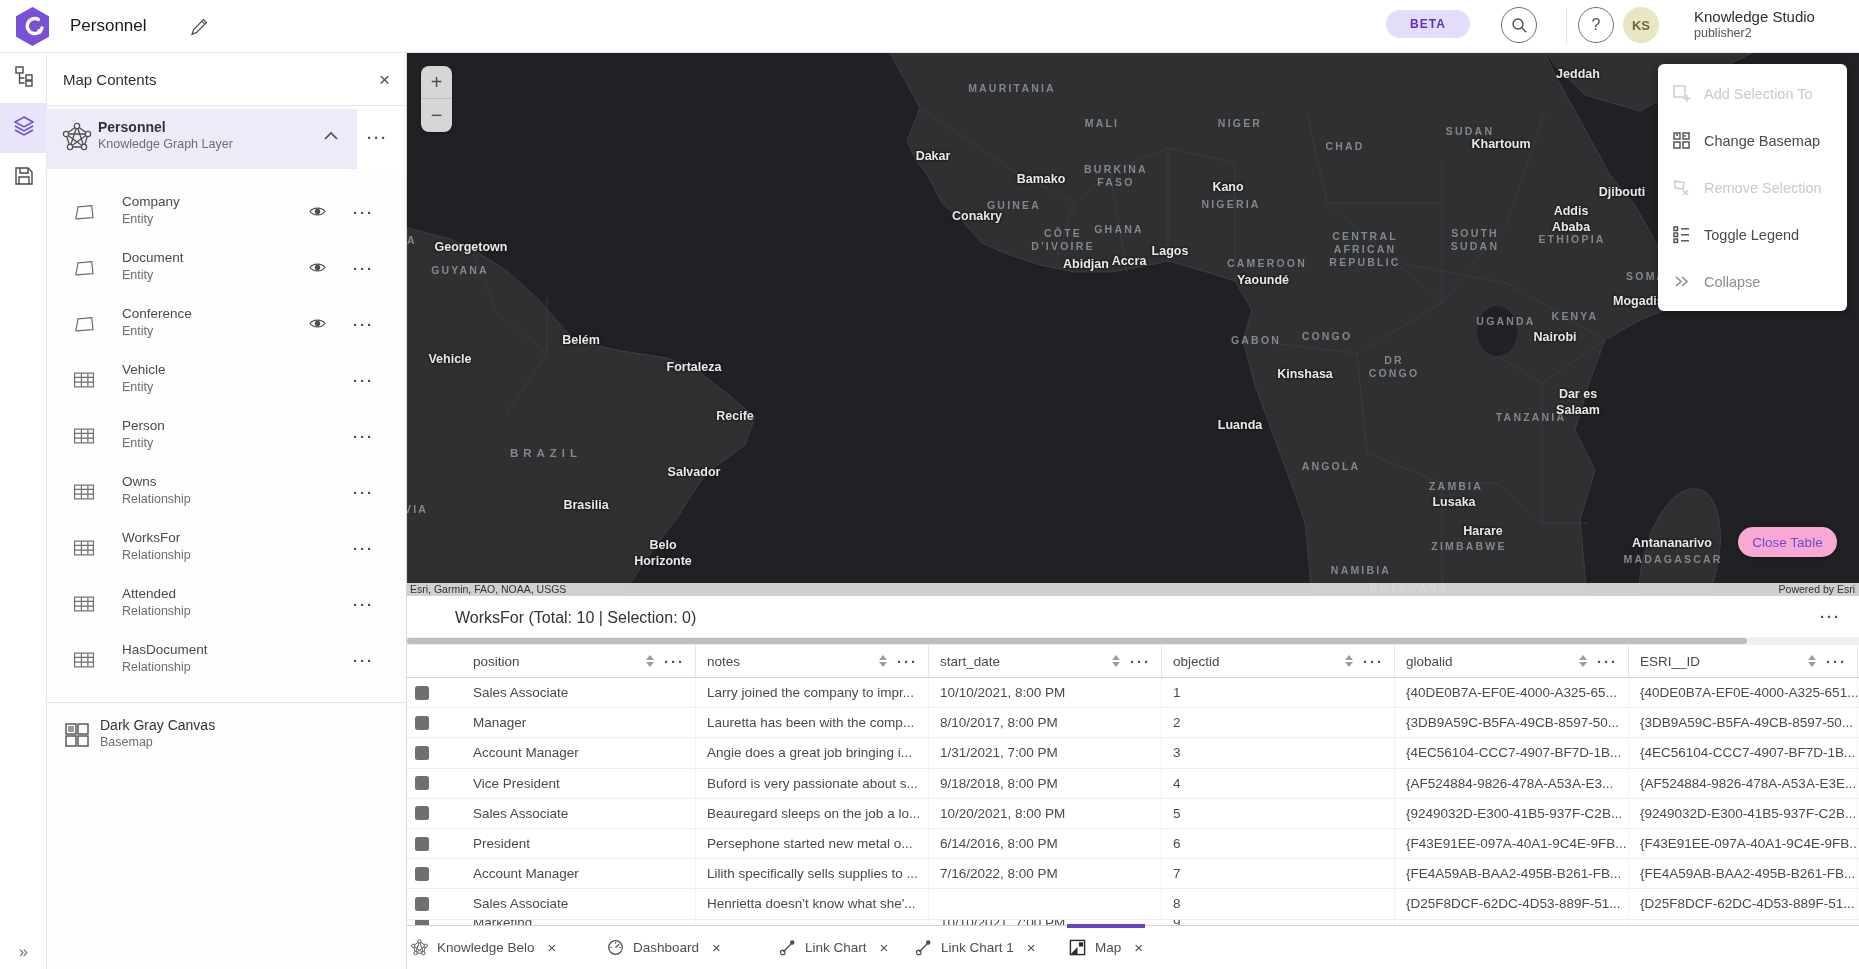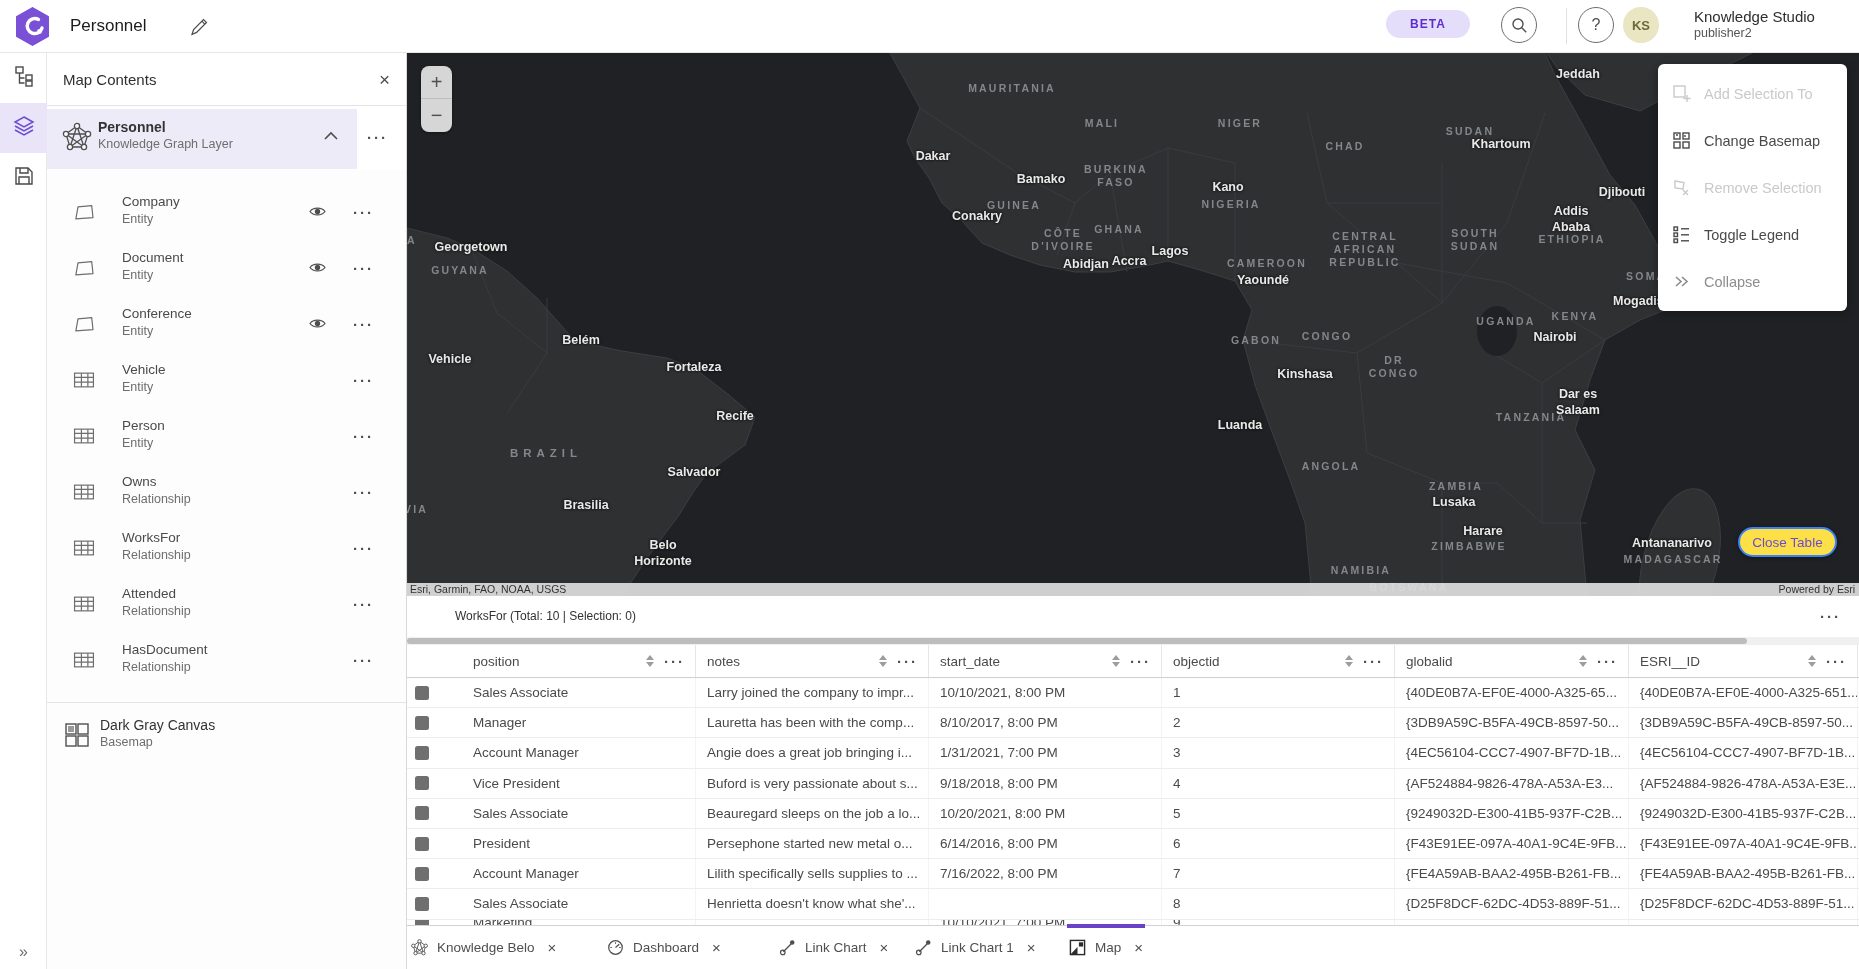--- a/index.html
+++ b/index.html
@@ -60,33 +60,33 @@
   .map-label { position:absolute; white-space:pre-line; pointer-events:none; text-align:center; line-height:1.25; }
   .map-label.city { color:#e9e9e9; font-size:12.5px; font-weight:bold; text-shadow:0 0 3px #141414,0 0 2px #141414; }
   .map-label.country { color:#84878a; font-size:10.5px; font-weight:bold; letter-spacing:2.2px; }
   .map-label.wide { letter-spacing:5px; font-size:11.5px; }
   .zoom-ctl { position:absolute; left:14px; top:13px; width:31px; height:66px; background:#d6d6d6; border-radius:8px; overflow:hidden; box-shadow:0 1px 3px rgba(0,0,0,.4); }
   .zoom-btn { width:31px; height:33px; display:flex; align-items:center; justify-content:center; font-size:20px; color:#4f4f4f; cursor:pointer; }
   .zoom-btn:first-child { border-bottom:1px solid #bdbdbd; }
   .attribution { position:absolute; left:0; bottom:0; width:100%; height:13px; background:rgba(222,222,222,.92); font-size:10.5px; color:#323232; line-height:13px; z-index:5; }
   .attr-left { position:absolute; left:3px; }
   .attr-right { position:absolute; right:4px; }
-  .close-table-btn { position:absolute; right:22px; bottom:39px; width:99px; height:30px; background:#fde047; border:2px solid #3b82f6; border-radius:16px; color:#6a4bd1; font-size:13.5px; display:flex; align-items:center; justify-content:center; cursor:pointer; z-index:6; box-shadow:0 1px 4px rgba(0,0,0,.35); }
+  .close-table-btn { position:absolute; right:22px; bottom:39px; width:99px; height:30px; background:#f9a8d4; border:2px solid #f9a8d4; border-radius:16px; color:#6a4bd1; font-size:13.5px; display:flex; align-items:center; justify-content:center; cursor:pointer; z-index:6; box-shadow:0 1px 4px rgba(0,0,0,.35); }
 
   
   .ctx-menu { position:absolute; left:1658px; top:64px; width:189px; background:#fff; border-radius:6px; box-shadow:0 2px 10px rgba(0,0,0,.3); z-index:50; padding:6px 0; }
   .ctx-item { height:47px; display:flex; align-items:center; padding:0 14px; font-size:14.5px; color:#4a4a4a; cursor:pointer; }
   .ctx-item .ci { width:19px; height:19px; margin-right:13px; flex:none; }
   .ctx-item.disabled { color:#c9c9c9; cursor:default; }
   .ctx-item.soft { color:#8c8c8c; }
 
   
   .tablepane { position:absolute; left:407px; top:596px; width:1452px; height:329px; background:#fff; z-index:20; overflow:hidden; }
   .tbl-titlebar { position:relative; height:41px; }
-  .tbl-title { position:absolute; left:48px; top:13px; font-size:12px; color:#323232; }
+  .tbl-title { position:absolute; left:48px; top:13px; font-size:16px; color:#323232; }
   .tbl-menu { position:absolute; right:18px; top:13px; }
   .tbl-hscroll { position:relative; height:8px; background:#f0f0f0; }
   .tbl-hscroll .thumb { position:absolute; left:0; top:1px; height:6px; width:1340px; background:#bdbdbd; border-radius:3px; }
   .tbl-header { display:flex; height:33px; border-bottom:1px solid #cfcfcf; }
   .th { position:relative; display:flex; align-items:center; border-right:1px solid #e6e6e6; font-size:13.5px; color:#4a4a4a; padding-left:11px; }
   .th .lbl { flex:1; white-space:nowrap; overflow:hidden; }
   .sort { display:flex; flex-direction:column; gap:2px; margin-right:10px; cursor:pointer; }
   .sort i { width:0; height:0; border-left:4px solid transparent; border-right:4px solid transparent; display:block; }
   .sort i.up { border-bottom:5px solid #9d9d9d; }
   .sort i.dn { border-top:5px solid #9d9d9d; }

